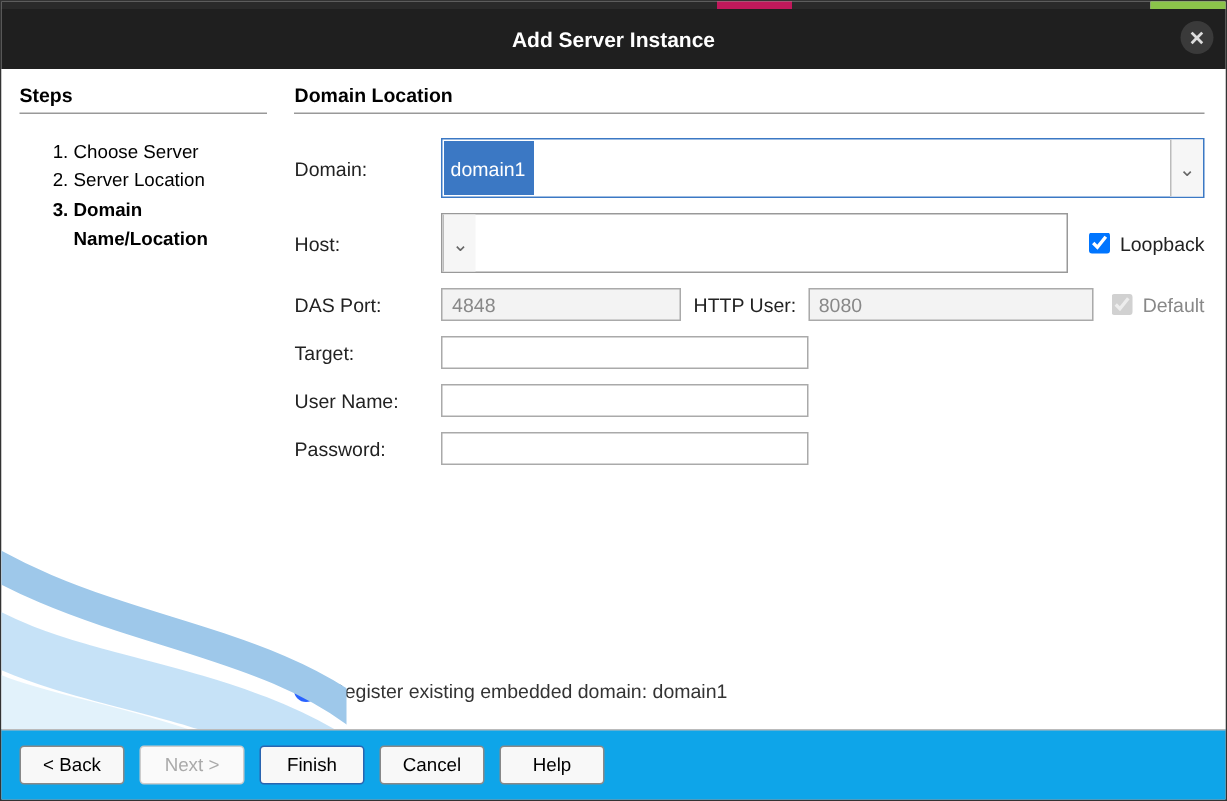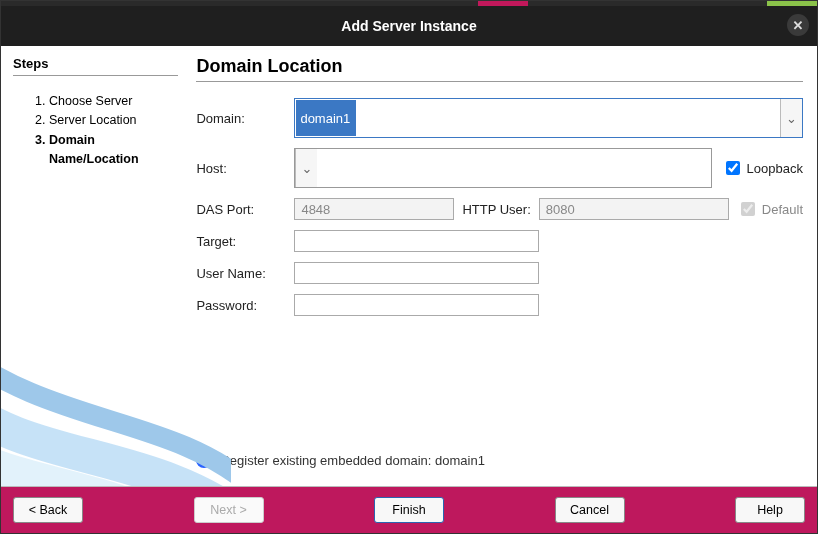--- a/index.html
+++ b/index.html
@@ -12,37 +12,37 @@
     .toptabs .d{flex:0 0 50px;background:#8bc34a}
     .titlebar{height:40px;background:#1f1f1f;color:#fff;display:flex;align-items:center;justify-content:center;position:relative;font-weight:bold;font-size:14px}
     .close-btn{position:absolute;right:8px;top:8px;width:22px;height:22px;border-radius:50%;background:#3a3a3a;color:#ddd;display:flex;align-items:center;justify-content:center;font-size:13px;cursor:pointer}
     .body{flex:1;display:flex;background:#fff;overflow:hidden}
     .sidebar{width:205px;padding:10px 12px;position:relative}
     .sidebar-title{font-weight:bold;font-size:13px;border-bottom:1px solid #999;padding-bottom:4px;margin-bottom:6px}
     .sidebar ol{margin:16px;padding-left:20px;font-size:12.5px;line-height:1.55}
     .sidebar ol li.current{font-weight:bold}
     .swoosh{position:absolute;left:-30px;bottom:-20px;width:260px;height:200px}
     .main{flex:1;padding:10px 14px 10px 6px;display:flex;flex-direction:column}
-    .main-title{font-weight:bold;font-size:18px;border-bottom:1px solid #999;padding-bottom:4px;margin-bottom:16px}
+    .main-title{font-weight:bold;font-size:13px;border-bottom:1px solid #999;padding-bottom:4px;margin-bottom:16px}
     .form-grid{display:grid;grid-template-columns:92px 1fr;column-gap:6px;row-gap:10px;align-items:center;font-size:13px;color:#222}
     .row-host{display:flex;align-items:center;gap:10px}
     .row-ports{display:flex;align-items:center;gap:8px}
     .combo{display:flex;flex:1;border:1px solid #999;height:40px;font-size:13px;background:#fff}
     .combo.sel{border:1.5px solid #3b78c4}
     .combo input{flex:1;border:none;outline:none;padding:0 6px;font-size:13px;background:transparent}
     .combo input.seltext{background:#3b78c4;color:#fff;margin:1px;padding:0 4px;flex:0 0 auto;width:60px}
     .combo .chev{width:22px;border-left:1px solid #bbb;display:flex;align-items:center;justify-content:center;background:#f6f6f6;cursor:pointer;color:#666}
     .txt{height:22px;border:1px solid #aaa;padding:0 6px;font-size:13px}
     .txt[disabled]{background:#f3f3f3;color:#888}
     .chk{display:flex;align-items:center;gap:4px;font-size:13px}
     .chk input{width:14px;height:14px}
     .chk.disabled{color:#888}
     .hint-row{margin-top:auto;display:flex;align-items:center;gap:8px;font-size:13px;padding:8px 0;color:#333}
     .info-ico{width:16px;height:16px;border-radius:50%;background:#2962ff;color:#fff;display:flex;align-items:center;justify-content:center;font-size:11px;font-weight:bold;font-style:italic;font-family:Georgia,serif}
-    .footer{border-top:1px solid #bbb;padding:10px 12px;display:flex;justify-content:space-between;gap:10px;background:#be185d}
+    .footer{border-top:1px solid #bbb;padding:10px 12px;display:flex;justify-content:flex-start;gap:10px;background:#0ea5e9}
     .btn{min-width:70px;height:26px;padding:0 14px;font-size:12.5px;border:1px solid #888;background:#f8f8f8;border-radius:3px;cursor:pointer}
     .btn:disabled{color:#aaa;border-color:#ccc;background:#fafafa;cursor:default}
     .btn.default{border:1.5px solid #2a64b0}
     .after-combo{flex:1}
     label.fld{white-space:nowrap}
   </style>
 </head>
 <body>
 
 <div class="window">

